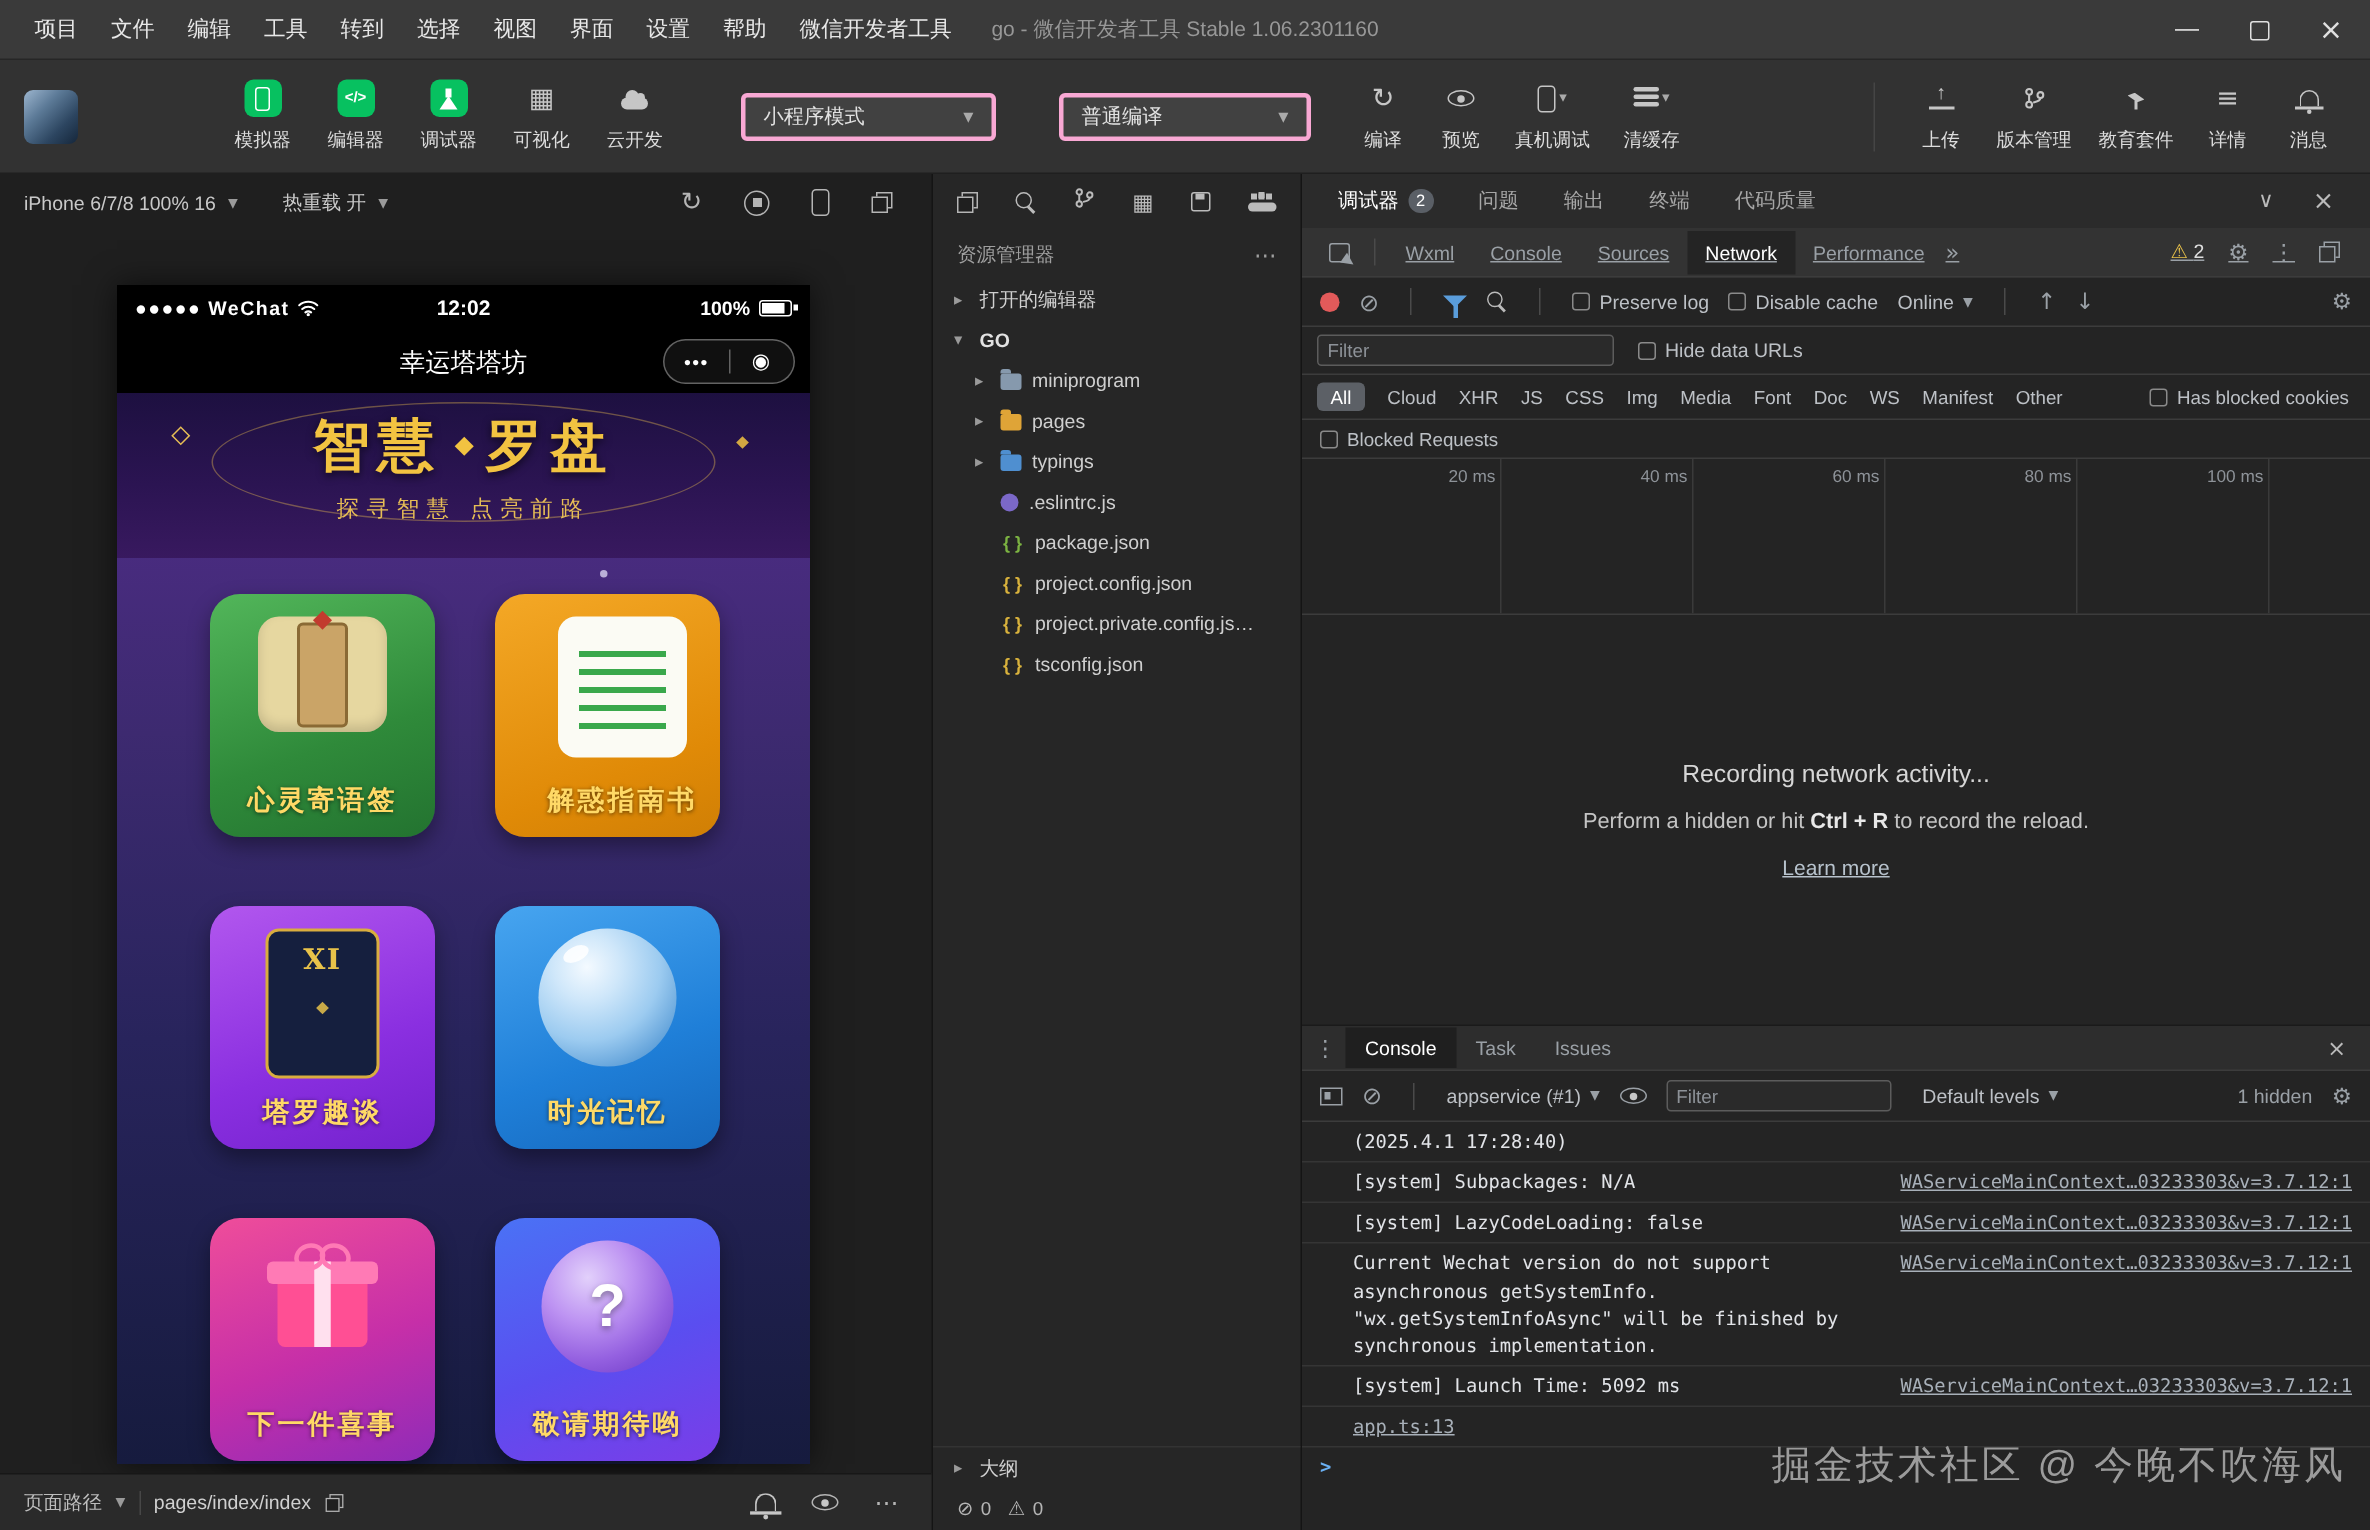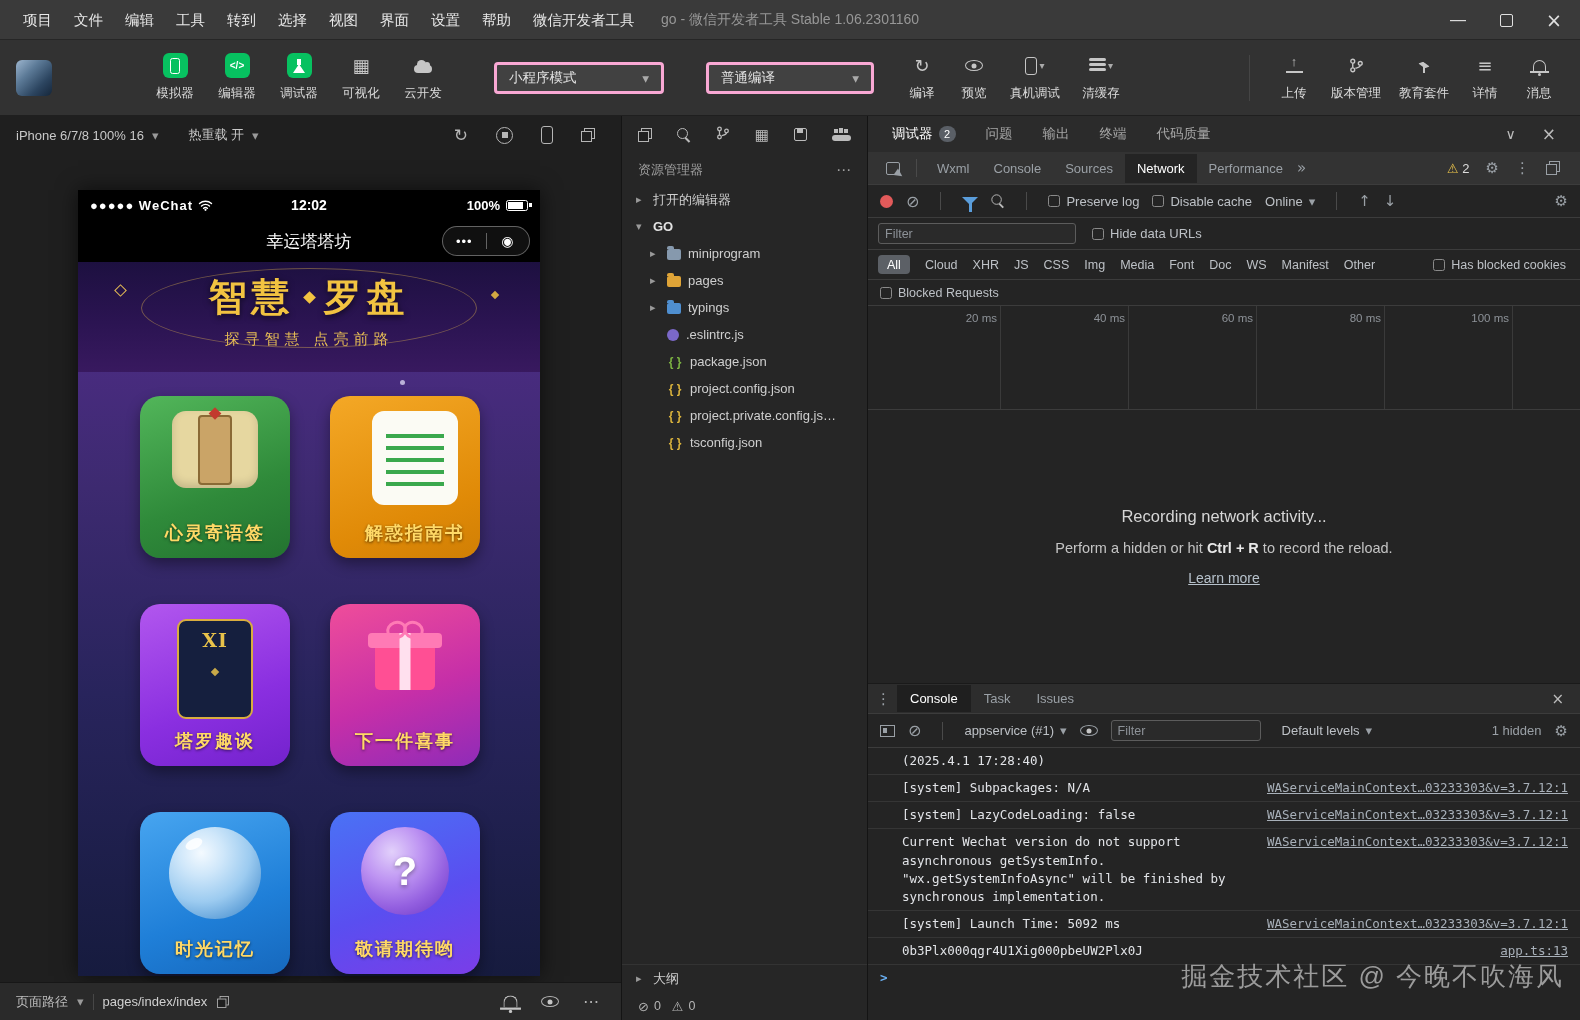--- a/index.html
+++ b/index.html
@@ -145,21 +145,21 @@
   .exp-bottom{position:absolute;left:0;right:0;bottom:0;}
   .exp-outline{height:28px;display:flex;align-items:center;gap:7px;padding-left:14px;border-top:1px solid #333;font-size:13px;color:#cfcfcf;}
   .exp-status{height:28px;display:flex;align-items:center;gap:5px;padding-left:16px;font-size:12.5px;color:#b5b5b5;}
 
   
   .dbg-col{position:absolute;left:868px;top:116px;right:0;bottom:0;background:#242424;}
   .dbg-tabs{height:36px;background:#2b2b2b;display:flex;align-items:center;padding:0 24px;gap:30px;font-size:13.5px;color:#a6a6a6;}
   .dbg-tab-active{color:#fff;display:flex;align-items:center;gap:6px;}
   .badge{min-width:17px;height:16px;border-radius:8px;background:#5a5f66;color:#fff;font-size:11px;display:inline-flex;align-items:center;justify-content:center;padding:0 4px;}
   .dbg-right{margin-left:auto;display:flex;gap:26px;align-items:center;color:#bbb;font-size:14px;}
-  .devtools-tabs{height:33px;background:#333;display:flex;align-items:center;font-size:13px;color:#9aa0a6;border-bottom:1px solid #3c3c3c;padding:0 10px;}
+  .devtools-tabs{height:33px;background:#333;display:flex;align-items:center;font-size:13px;color:#9aa0a6;border-bottom:1px solid #3c3c3c;padding:0 10px;text-decoration:underline;}
   .inspect-ic{width:14px;height:13px;border:1.5px solid #9aa0a6;border-radius:2px;position:relative;margin:0 8px;}
   .inspect-ic::after{content:"";position:absolute;right:-4px;bottom:-4px;border-left:8px solid #9aa0a6;border-top:4px solid transparent;border-bottom:4px solid transparent;transform:rotate(35deg);}
   .dt-sep{width:1px;height:18px;background:#4a4a4a;margin:0 8px;}
   .dt-tab{padding:7px 12px;}
   .dt-tab.active{background:#242424;color:#fff;}
   .dt-right{margin-left:auto;display:flex;align-items:center;gap:16px;padding-right:10px;}
   .warn-y{color:#e9c24a;font-size:13px;}
   .dock-ic{position:relative;width:14px;height:14px;}
   .dock-ic::after{content:"";position:absolute;right:0;top:0;width:9px;height:9px;border:1.5px solid #9aa0a6;}
   .dock-ic::before{content:"";position:absolute;left:0;bottom:0;width:9px;height:9px;border:1.5px solid #9aa0a6;background:#333;z-index:1;}
@@ -397,27 +397,27 @@
             </span>
           <span class="card-label">解惑指南书</span>
         </div>
         <div class="card c3">
           <span class="ci-tarot">
             <span class="xi">XI</span>
             <span class="dm dm-sm" style="background:#e8c24a;"></span>
           </span>
           <span class="card-label">塔罗趣谈</span>
         </div>
+        <div class="card c4">
+          <span class="ci-ball-b"></span>
+          <span class="card-label">时光记忆</span>
+        </div>
         <div class="card c5">
           <span class="ci-gift"><span class="lid"></span><span class="box"></span><span class="ribbon"></span><span class="bow"></span></span>
           <span class="card-label">下一件喜事</span>
-        </div>
-        <div class="card c4">
-          <span class="ci-ball-b"></span>
-          <span class="card-label">时光记忆</span>
         </div>
         <div class="card c6">
           <span class="ci-ball-p">
               <span>?</span>
             </span>
           <span class="card-label">敬请期待哟</span>
         </div>
       </div>
     </div>
 
@@ -670,21 +670,20 @@
         </div>
         <div class="crow">
           <span class="ctext" style="max-width:510px;">Current Wechat version do not support asynchronous getSystemInfo. "wx.getSystemInfoAsync" will be finished by synchronous implementation.</span>
             <span class="clink">WAServiceMainContext…03233303&amp;v=3.7.12:1</span>
         </div>
         <div class="crow">
           <span class="ctext">[system] Launch Time: 5092 ms</span>
             <span class="clink">WAServiceMainContext…03233303&amp;v=3.7.12:1</span>
         </div>
         <div class="crow">
-          <span class="ctext">0b3Plx000qgr4U1Xig000pbeUW2Plx0J</span>
             <span class="clink">app.ts:13</span>
         </div>
         <div class="prompt-row">&gt;</div>
       </div>
     </div>
   </div>
 
   <div class="watermark">掘金技术社区 @ 今晚不吹海风</div>
 </div>
 

